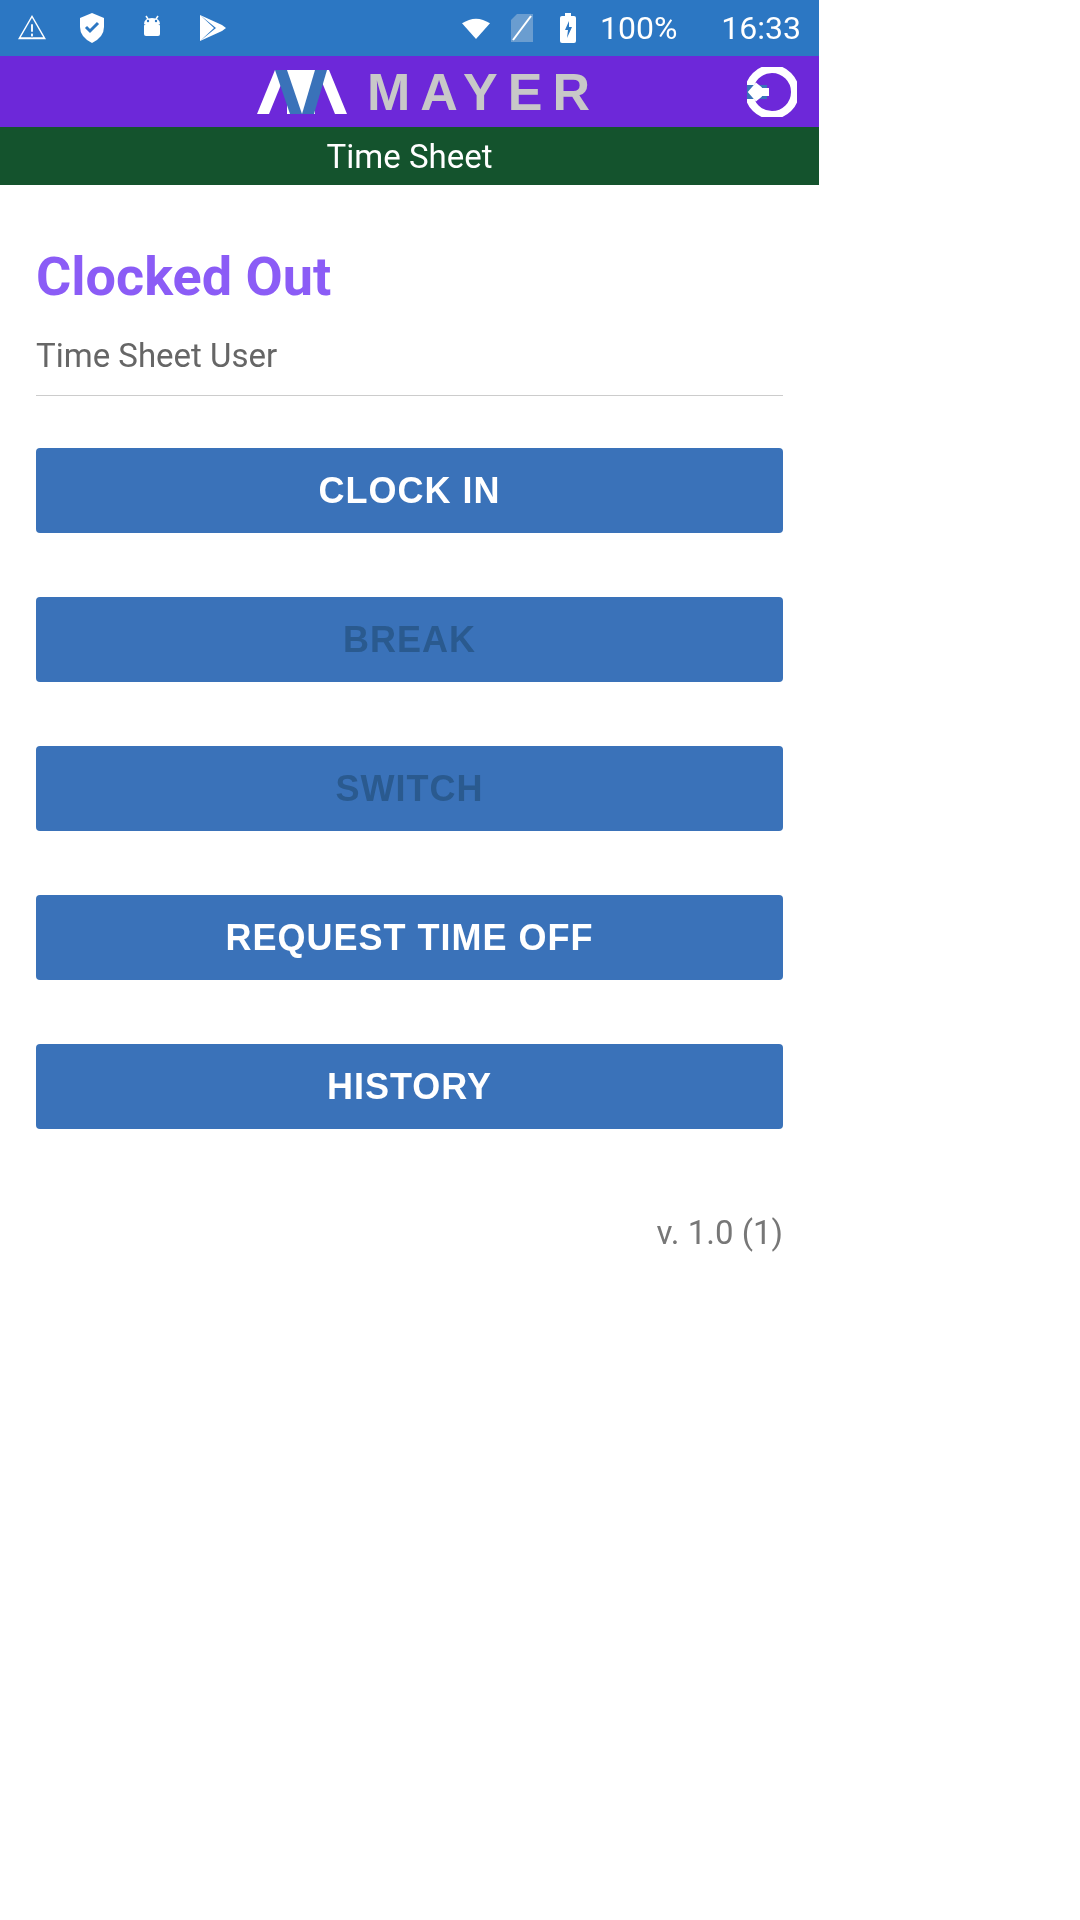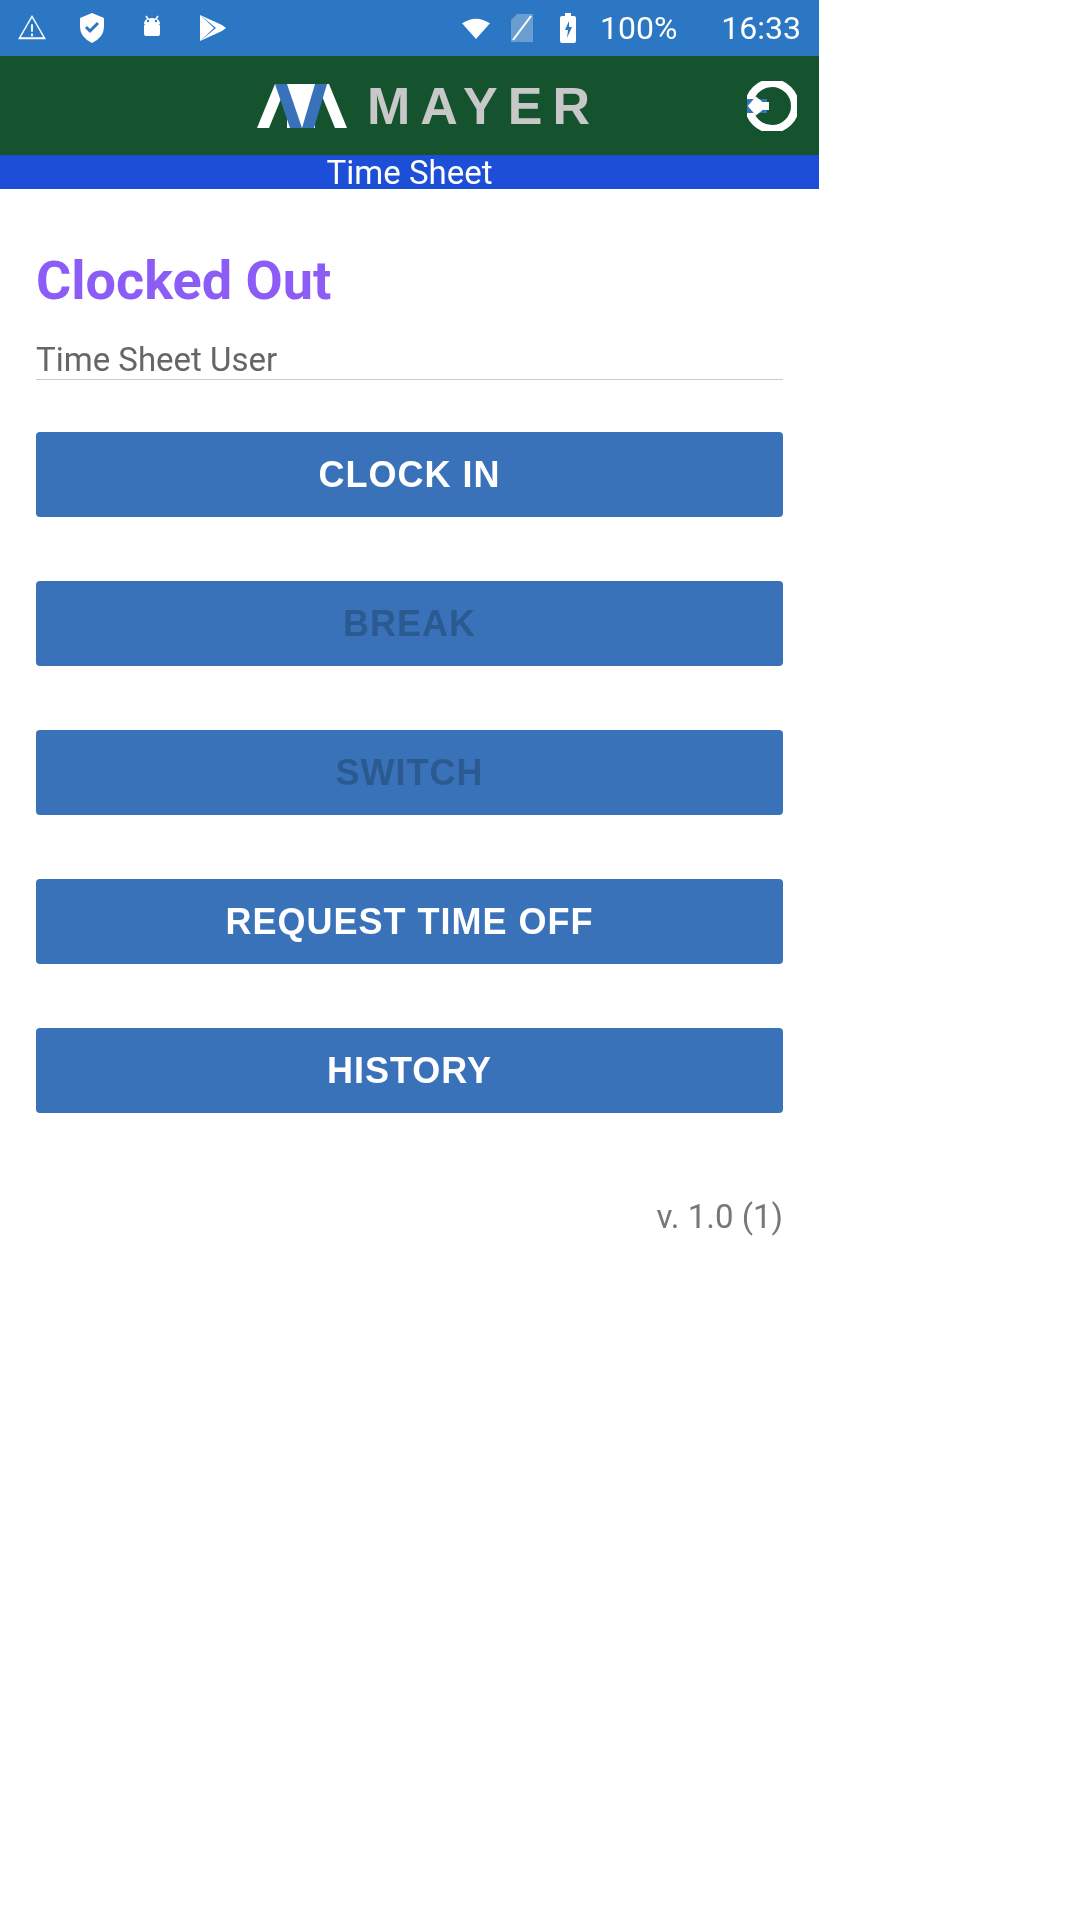--- a/index.html
+++ b/index.html
@@ -48,22 +48,22 @@
     }
     
     .status-text {
       font-size: 32px;
       font-weight: 400;
       color: #ffffff;
     }
     
     
     .app-bar {
-      height: 99px;
-      background: #14532d;
+      height: 71px;
+      background: #6d28d9;
       display: flex;
       align-items: center;
       justify-content: center;
       position: relative;
       padding-left: 38px;
     }
     
     .logo-container {
       display: flex;
       align-items: center;
@@ -89,22 +89,22 @@
       right: 22px;
       width: 50px;
       height: 50px;
       display: flex;
       align-items: center;
       justify-content: center;
     }
     
     
     .section-header {
-      height: 34px;
-      background: #1d4ed8;
+      height: 58px;
+      background: #14532d;
       display: flex;
       align-items: center;
       justify-content: center;
     }
     
     .section-header-text {
       font-size: 33px;
       color: #ffffff;
       font-weight: 400;
     }
@@ -117,20 +117,21 @@
     .status-title {
       font-size: 54px;
       font-weight: 700;
       color: #8b5cf6;
       margin-bottom: 28px;
     }
     
     .user-label {
       font-size: 33px;
       color: #666666;
+      padding-bottom: 20px;
       border-bottom: 1px solid #cccccc;
       margin-bottom: 52px;
     }
     
     
     .action-button {
       width: 100%;
       height: 85px;
       background: #3a72b9;
       border: none;

